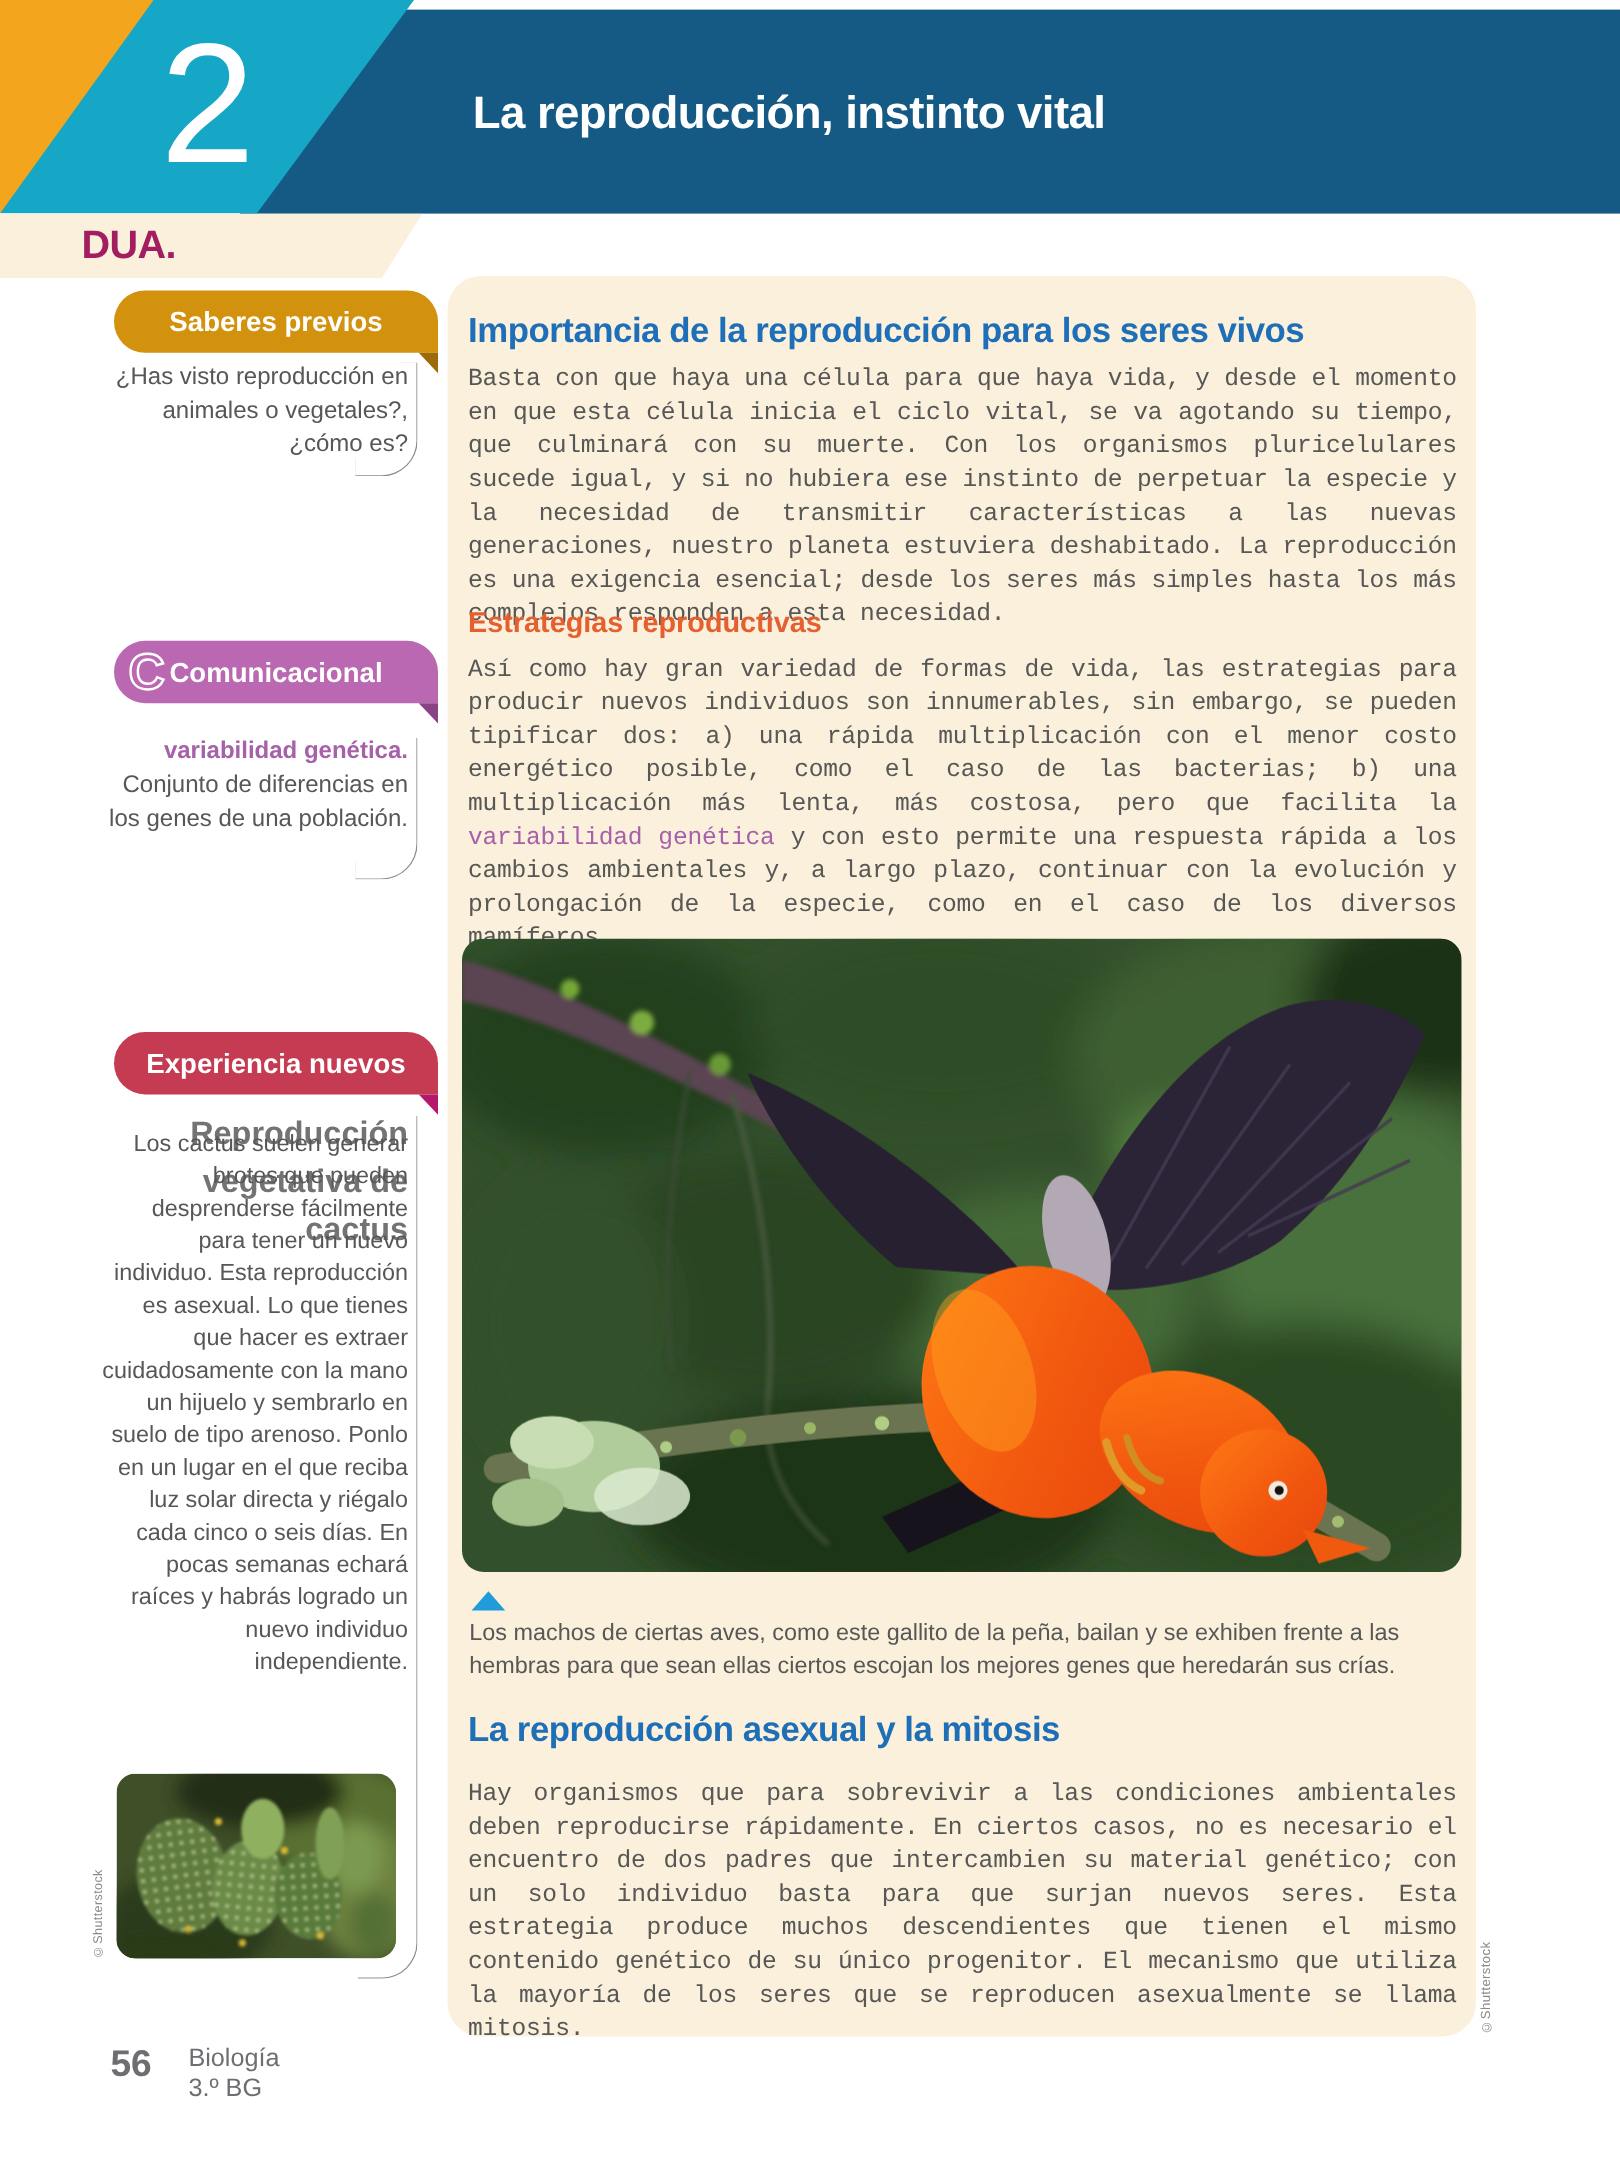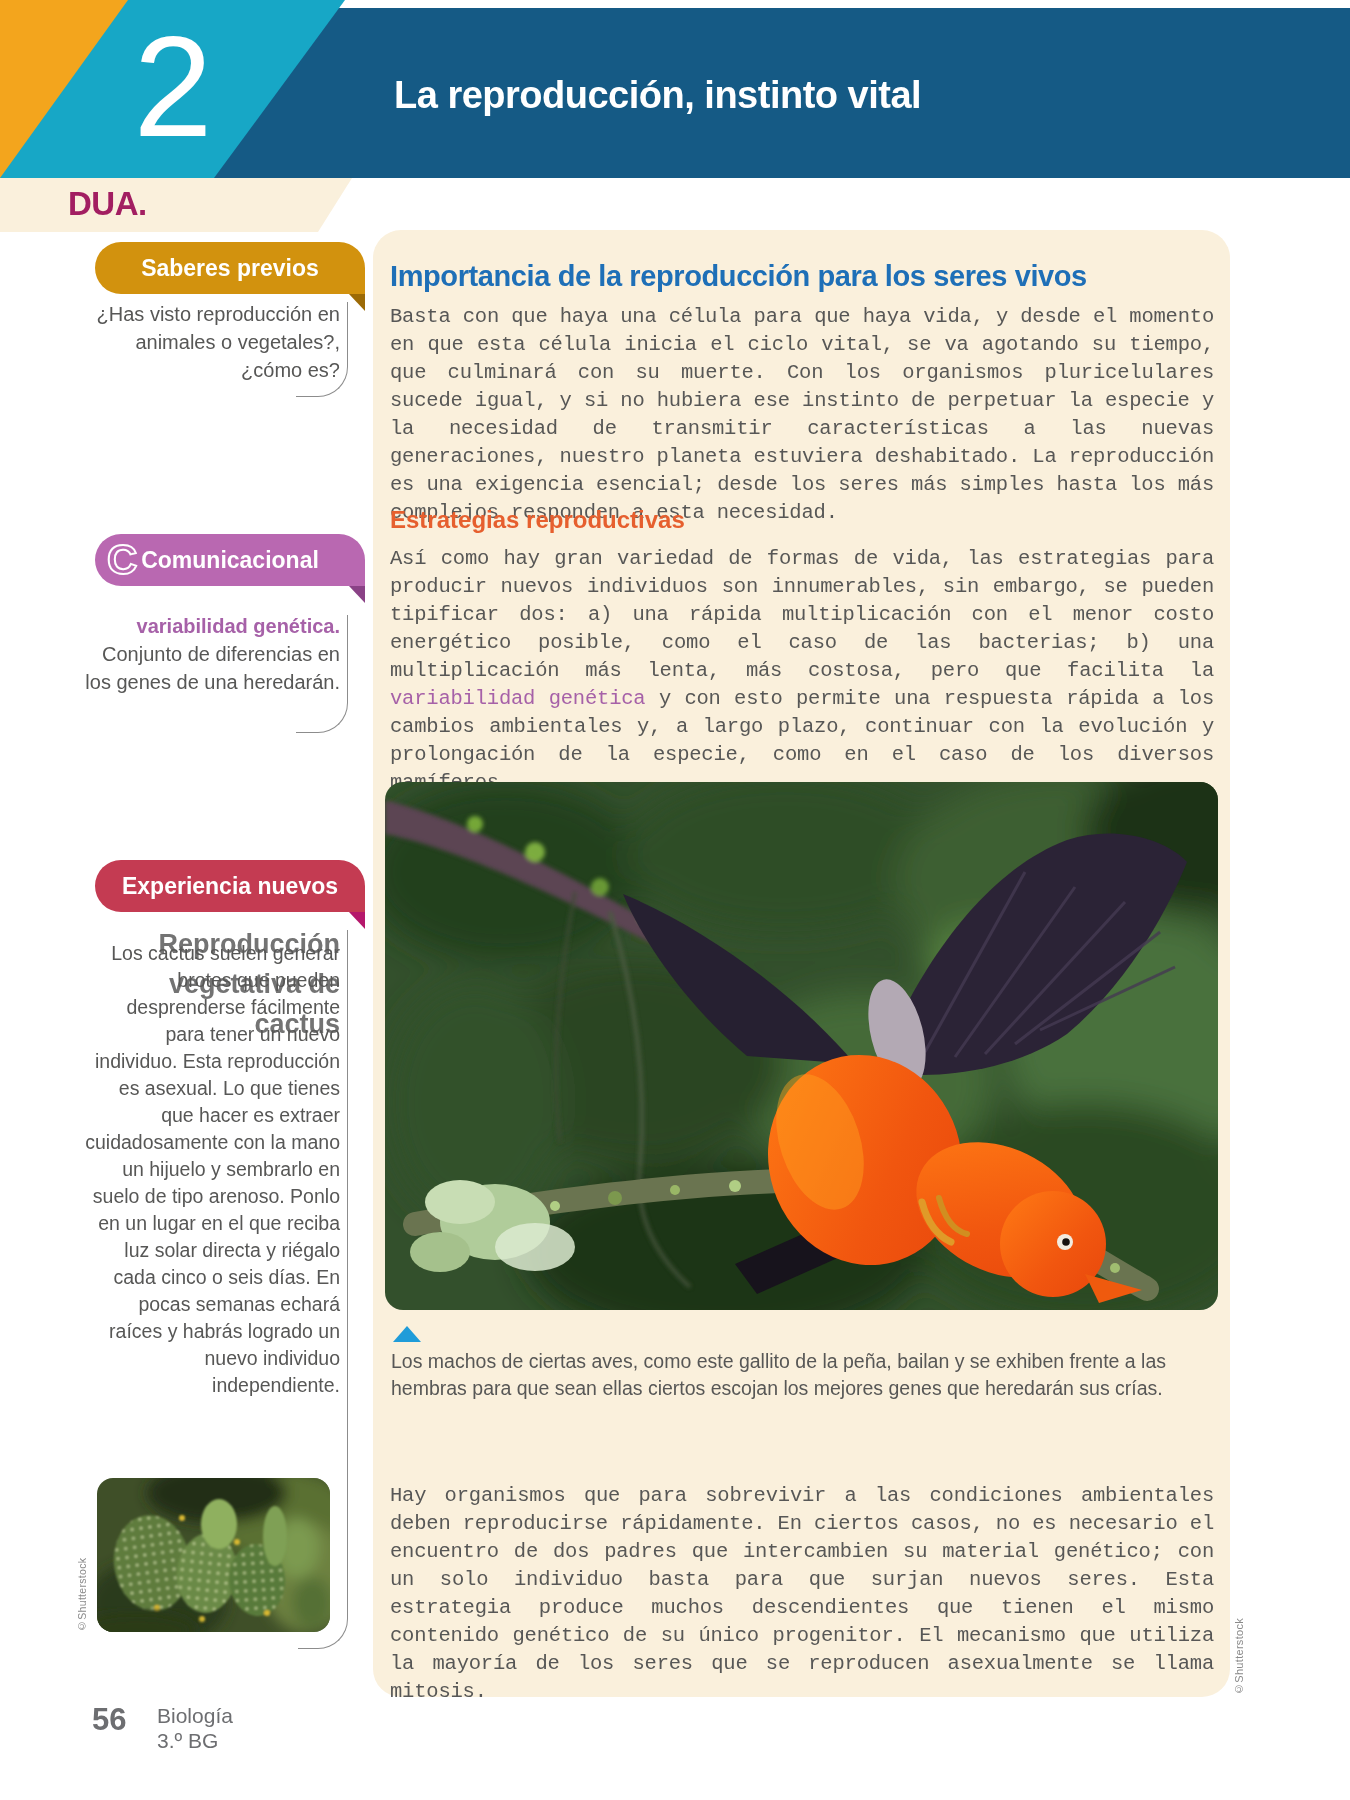--- a/index.html
+++ b/index.html
@@ -98,21 +98,21 @@
 
 <div class="tab tab-purple">
   <svg class="c-icon" viewBox="0 0 46 46">
     <text x="8" y="37" font-size="42" font-weight="bold" fill="none" stroke="#ffffff" stroke-width="2">C</text>
   </svg>
   <span>Comunicacional</span>
 </div>
 <div class="tab-fold fold-purple"></div>
 <div class="side-note note-term">
   <span class="term">variabilidad genética.</span>
-  <span>Conjunto de diferencias en los genes de una heredarán.</span>
+  <span>Conjunto de diferencias en los genes de una población.</span>
 </div>
 <div class="bracket bracket2"></div>
 
 <div class="tab tab-red">
   <span>Experiencia nuevos</span>
 </div>
 <div class="tab-fold fold-red"></div>
 <div class="side-note note-exp-title">Reproducción vegetativa de cactus</div>
 <div class="side-note note-exp-body">Los cactus suelen generar brotes que pueden desprenderse fácilmente para tener un nuevo individuo. Esta reproducción es asexual. Lo que tienes que hacer es extraer cuidadosamente con la mano un hijuelo y sembrarlo en suelo de tipo arenoso. Ponlo en un lugar en el que reciba luz solar directa y riégalo cada cinco o seis días. En pocas semanas echará raíces y habrás logrado un nuevo individuo independiente.</div>
 <div class="bracket bracket3"></div>
@@ -245,20 +245,21 @@
       <circle cx="681" cy="460" r="3.8" fill="#17120e"></circle>
       <path d="M537,420 C543,443 553,454 566,460" stroke="#e09a28" stroke-width="7" fill="none" stroke-linecap="round"></path>
       <path d="M554,416 C560,438 570,449 582,452" stroke="#d18e20" stroke-width="6" fill="none" stroke-linecap="round"></path>
     </svg>
   </div>
   <span class="bird-credit">©Shutterstock</span>
 
   <div class="cap-triangle"></div>
   <div class="caption">Los machos de ciertas aves, como este gallito de la peña, bailan y se exhiben frente a las hembras para que sean ellas ciertos escojan los mejores genes que heredarán sus crías.</div>
 
+  <h1 class="h1-b">La reproducción asexual y la mitosis</h1>
   <p class="p3">Hay organismos que para sobrevivir a las condiciones ambientales deben reproducirse rápidamente. En ciertos casos, no es necesario el encuentro de dos padres que intercambien su material genético; con un solo individuo basta para que surjan nuevos seres. Esta estrategia produce muchos descendientes que tienen el mismo contenido genético de su único progenitor. El mecanismo que utiliza la mayoría de los seres que se reproducen asexualmente se llama mitosis.</p>
 </div>
 
 <div class="footer-num">56</div>
 <div class="footer-meta">
   <div>Biología</div>
   <div>3.º BG</div>
 </div>
 
 </body></html>

